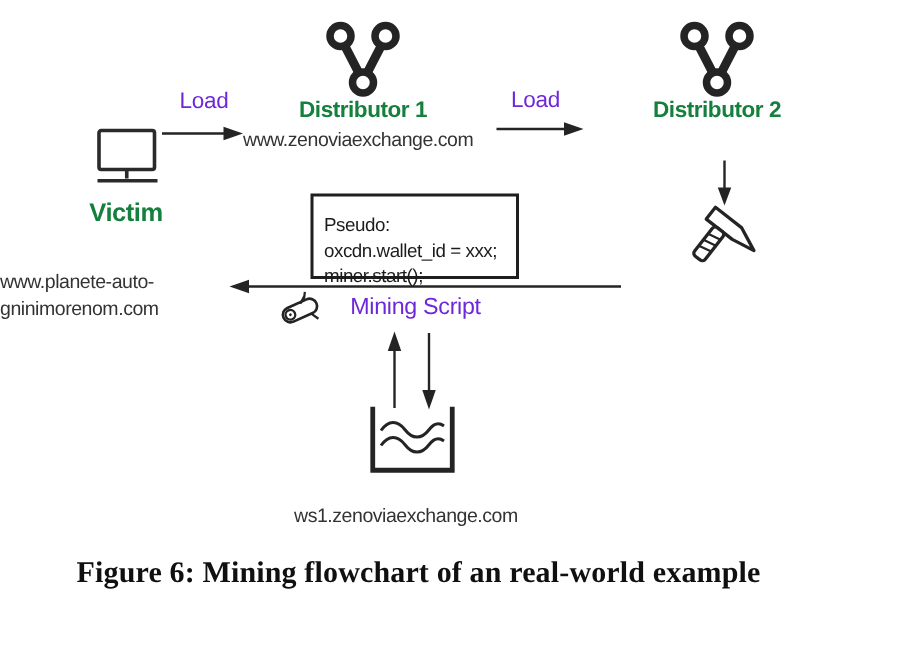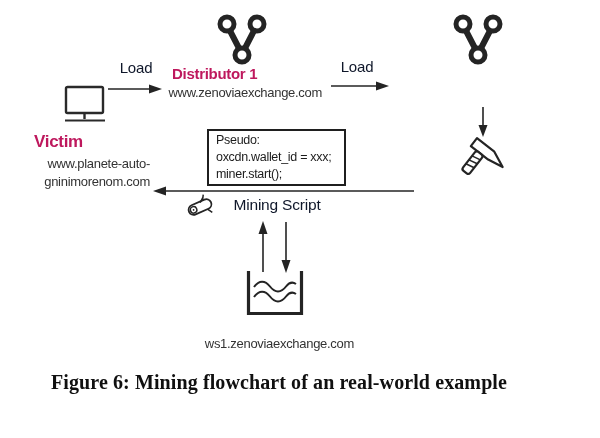--- a/index.html
+++ b/index.html
@@ -1,26 +1,26 @@
 <!DOCTYPE html>
 <html><head>
 <meta charset="utf-8">
 <style>
   * { margin:0; padding:0; box-sizing:border-box; }
   html,body { background:#ffffff; }
   body { font-family:"Liberation Sans", sans-serif; color:#222; }
   .figure { position:relative; width:600px; height:438px; background:#ffffff; overflow:hidden; }
   .abs { position:absolute; }
-  .node-label { font-weight:bold; font-size:15px; color:#be185d; letter-spacing:-0.3px; white-space:nowrap; }
+  .node-label { font-weight:bold; font-size:15px; color:#15803d; text-align:center; letter-spacing:-0.3px; white-space:nowrap; }
   .node-label.big { font-size:17px; }
-  .node-url { font-size:13px; color:#333; text-align:right; letter-spacing:-0.3px; white-space:nowrap; }
+  .node-url { font-size:13px; color:#333; text-align:left; letter-spacing:-0.3px; white-space:nowrap; }
   .node-url.small { font-size:12.5px; }
-  .node-url.wrap2 { white-space:normal; line-height:1.4; }
-  .edge-label { font-size:15px; color:#0f172a; text-align:center; letter-spacing:-0.2px; }
-  .pseudo { border:2px solid #1f1f1f; background:#fff; padding:1px 7px; font-size:12.5px; line-height:1.36; color:#1c1c1c; letter-spacing:-0.3px; white-space:nowrap; }
+  .node-url.wrap2 { white-space:normal; line-height:1.4;margin-top:24px; }
+  .edge-label { font-size:15px; color:#6d28d9; text-align:center; letter-spacing:-0.2px; }
+  .pseudo { border:2px solid #1f1f1f; background:#fff; padding:11px 7px; font-size:12.5px; line-height:1.36; color:#1c1c1c; letter-spacing:-0.3px; white-space:nowrap; }
   .caption { font-family:"Liberation Serif", serif; font-weight:bold; font-size:20px; color:#101010; text-align:center; letter-spacing:0.1px; }
   svg { display:block; }
 </style>
 </head>
 <body>
 
 <div class="figure">
 
   <svg class="abs" style="left:0;top:0" width="600" height="438" viewBox="0 0 600 438">
     <g stroke="#242424" stroke-width="1.6" fill="#242424">
@@ -79,20 +79,21 @@
   <div class="abs node-url" style="left:162px;top:85px;width:160px">www.zenoviaexchange.com</div>
 
   <svg class="abs" style="left:450px;top:14px" width="56" height="52" viewBox="0 0 56 52">
     <g stroke="#242424" fill="none">
       <path d="M13 11 L28 40 M43 11 L28 40" stroke-width="6" stroke-linecap="round"></path>
       <circle cx="13" cy="10" r="7" fill="#fff" stroke-width="5"></circle>
       <circle cx="43" cy="10" r="7" fill="#fff" stroke-width="5"></circle>
       <circle cx="28" cy="41" r="7" fill="#fff" stroke-width="5"></circle>
     </g>
   </svg>
+  <div class="abs node-label" style="left:408px;top:65px;width:140px">Distributor 2</div>
 
   <div class="abs pseudo" style="left:207px;top:129px;width:139px;height:57px">
     <div>Pseudo:</div>
     <div>oxcdn.wallet_id = xxx;</div>
     <div>miner.start();</div>
   </div>
 
   <svg class="abs" style="left:448px;top:134px" width="64" height="48" viewBox="0 0 64 48">
     <g transform="rotate(38 30 24)" fill="#fff" stroke="#242424" stroke-width="2.2" stroke-linejoin="round">
       <path d="M17 9 L39 9 L55 16 L39 19 L17 19 Z"></path>

